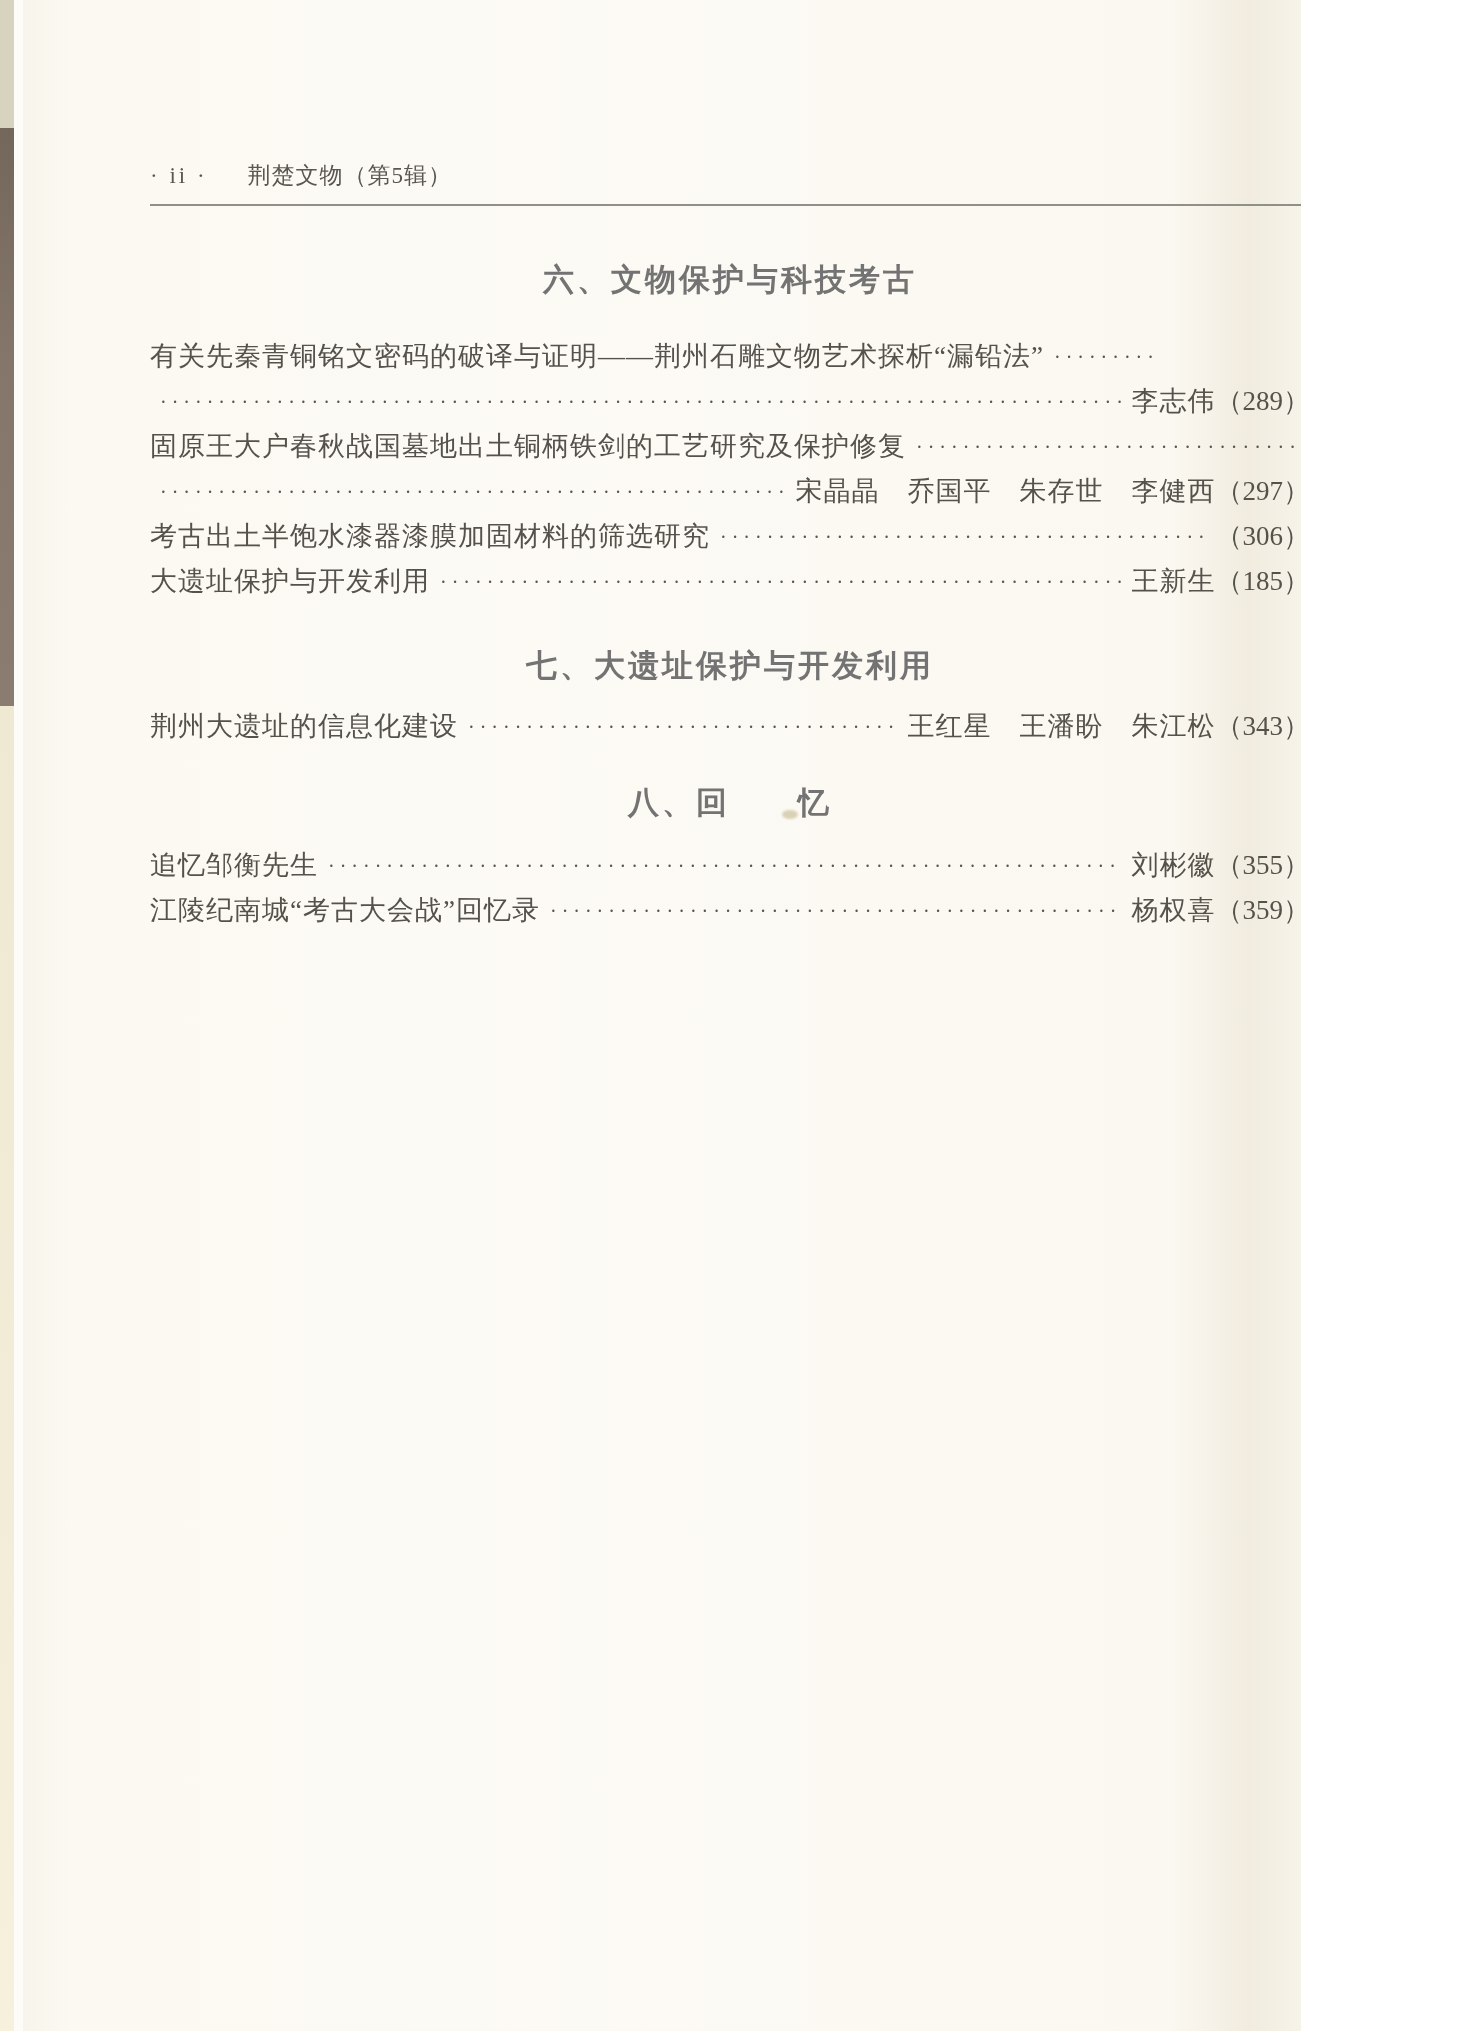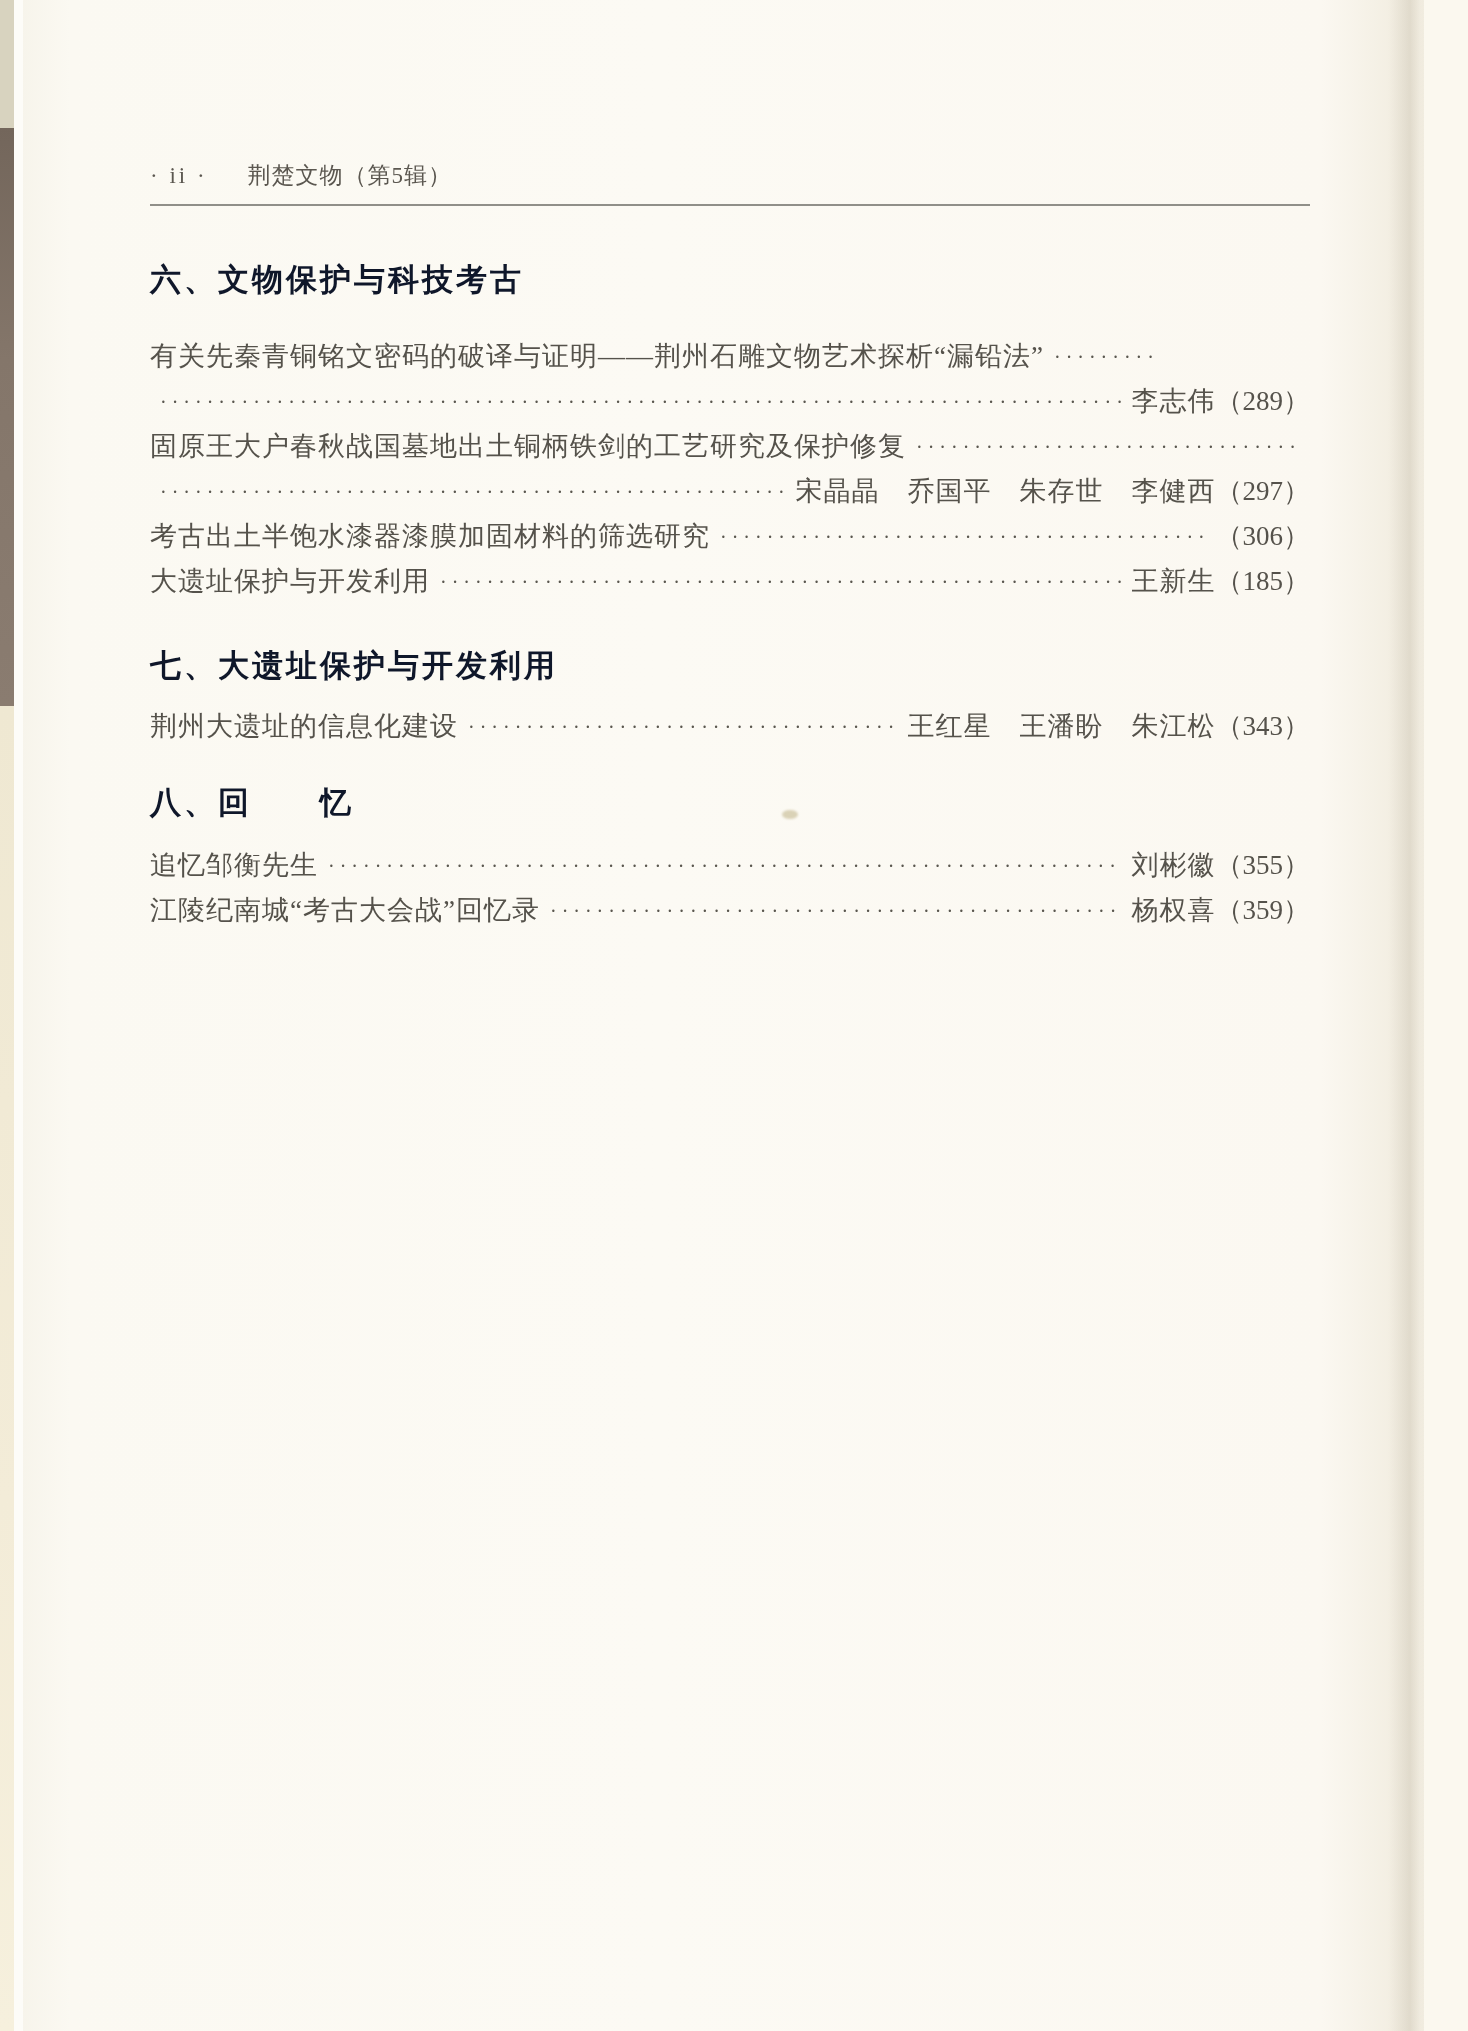--- a/index.html
+++ b/index.html
@@ -1,19 +1,20 @@
 <!DOCTYPE html>
 <html><head>
 <meta charset="utf-8">
 <style>
   html,body{margin:0;padding:0;}
   .scan-root{
-    position:relative;width:1468px;height:2031px;overflow:hidden;
+    position:relative;width:1273px;height:2031px;overflow:hidden;
     background:#f7f4eb;
     font-family:"Liberation Serif","DejaVu Serif",serif;
+    padding-left:28px;
   }
   .page-surface{
     position:absolute;inset:0;
     background:linear-gradient(90deg,#f5f2e8 0px,#fbf9f2 70px,#fcfaf4 45%,#fbf8f1 90%,#f1ecdf 96%,#f6f3e9 100%);
   }
   
   .strip-top{position:absolute;left:0;top:0;width:14px;height:128px;background:#d8d3bf;}
   .strip-mid{position:absolute;left:0;top:128px;width:14px;height:578px;
     background:linear-gradient(180deg,#73665b 0%,#84766a 40%,#8a7c70 100%);}
   .strip-bottom{position:absolute;left:0;top:706px;width:14px;height:1325px;
@@ -27,24 +28,24 @@
     background:rgba(178,162,108,0.45);filter:blur(1px);}
 
   
   .content{position:absolute;left:150px;top:0;width:1160px;color:#514e47;}
   .header-row{margin-top:160px;display:flex;align-items:baseline;font-size:23px;color:#5b5750;}
   .page-marker{letter-spacing:3px;}
   .book-title{margin-left:40px;letter-spacing:1px;text-align:center;}
   .rule{margin-top:13px;height:2px;background:#908f89;}
 
   .sec-heading{
-    text-align:left;
+    text-align:center;
     font-family:"DejaVu Sans","Liberation Sans",sans-serif;
     font-weight:bold;font-size:31px;letter-spacing:3px;
-    color:#0f172a;line-height:46px;
+    color:#737373;line-height:46px;
   }
   .sec1 .sec-heading{margin-top:50px;}
   .sec2 .sec-heading{margin-top:38px;}
   .sec3 .sec-heading{margin-top:30px;}
   .sec1 .entries{margin-top:32px;}
   .sec2 .entries{margin-top:16px;}
   .sec3 .entries{margin-top:18px;}
 
   .entry-line{display:flex;align-items:baseline;font-size:27px;line-height:45px;white-space:nowrap;color:#55524b;}
   .entry-title{flex:0 0 auto;letter-spacing:1px;}

